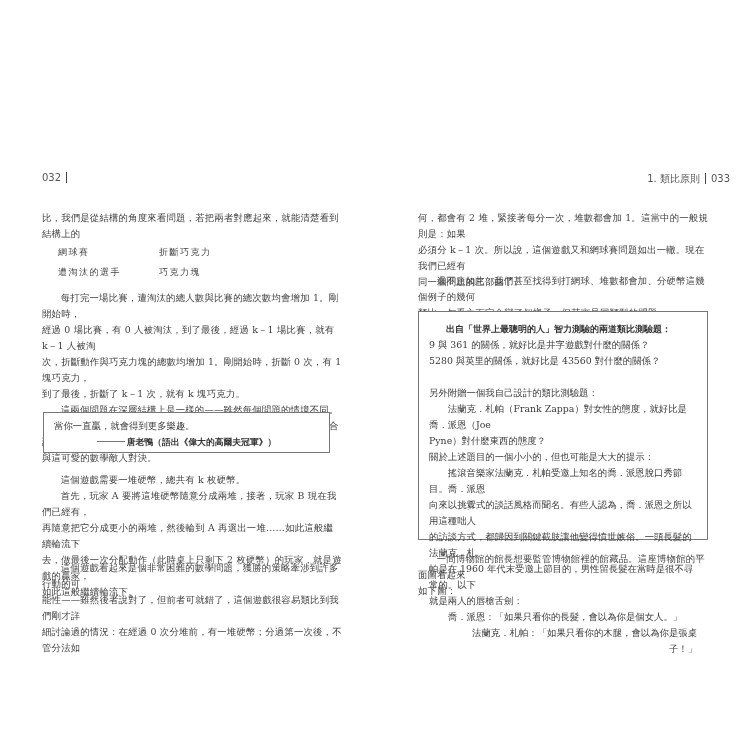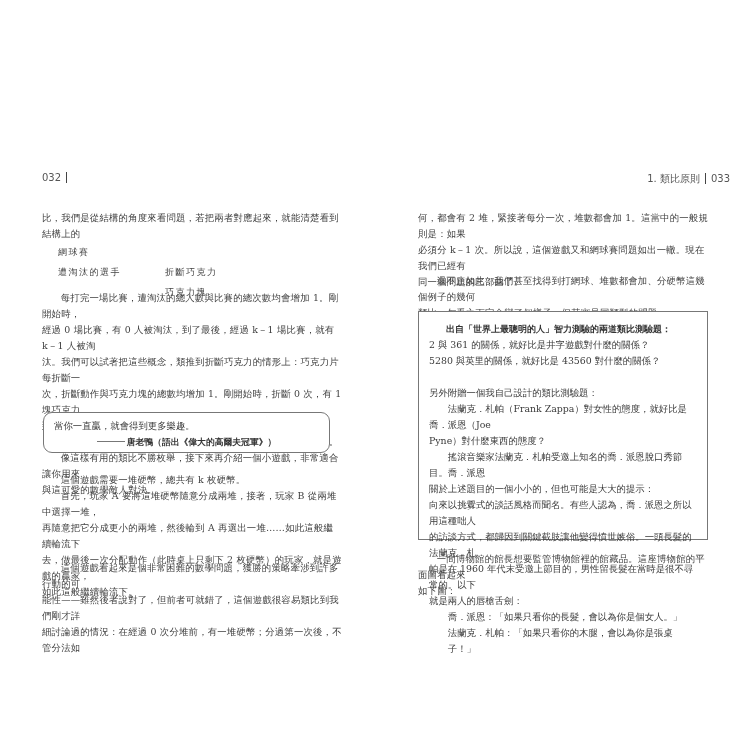--- a/index.html
+++ b/index.html
@@ -12,21 +12,21 @@
   .page-right { left:375px; width:375px; }
   .folio { position:absolute; top:172px; font-size:10px; font-family:"DejaVu Sans","Liberation Sans",sans-serif; color:#555; }
   .folio-left { left:42px; }
   .folio-right { right:20px; }
   .folio .bar { display:inline-block; width:1px; height:11px; background:#444; vertical-align:-2px; margin:0 5px; }
   .txt { position:absolute; font-size:9.4px; line-height:16px; color:#3e3e3e; letter-spacing:0.2px; }
   .txt p { margin:0; text-indent:0; }
   .txt p.ind { text-indent:2em; }
   .pair { position:absolute; font-size:9px; line-height:20px; color:#444; letter-spacing:1.5px; }
   .box { position:absolute; border:1.5px solid #777; box-sizing:border-box; background:#fff; }
-  .quote-box { left:43px; top:412px; width:287px; height:41px; padding:5px 10px; font-size:9.4px; line-height:16px;border-radius:9px; }
+  .quote-box { left:43px; top:412px; width:287px; height:41px; padding:5px 10px; font-size:9.4px; line-height:16px; }
   .quote-box .attr { text-align:center; font-family:"DejaVu Sans","Liberation Sans",sans-serif; font-weight:bold; font-size:8.8px; color:#333; }
   .quote-box .attr .dash { display:inline-block; width:28px; border-top:1px solid #777; vertical-align:3px; margin-right:2px; }
   .test-box { left:43px; top:311px; width:290px; height:229px; padding:9px 10px; font-size:9.4px; line-height:16px; }
   .test-box .title { font-family:"DejaVu Sans","Liberation Sans",sans-serif; font-weight:bold; font-size:9px; color:#333;padding-left:17px; }
   .gap { height:16px; }
 </style>
 </head>
 <body>
 
 <div class="page page-left">
@@ -35,44 +35,43 @@
   </div>
 
   <div class="txt" style="left:42px; top:210px; width:300px;">
     <p>比，我們是從結構的角度來看問題，若把兩者對應起來，就能清楚看到結構上的</p>
   </div>
 
   <div class="pair" style="left:58px; top:242px;">
     <div>網球賽</div>
     <div>遭淘汰的選手</div>
   </div>
-  <div class="pair" style="left:165px; top:242px;margin-top:20px;">
+  <div class="pair" style="left:159px; top:242px;">
     <div>折斷巧克力</div>
     <div>巧克力塊</div>
   </div>
 
   <div class="txt" style="left:42px; top:290px; width:300px;">
     <p class="ind">每打完一場比賽，遭淘汰的總人數與比賽的總次數均會增加 1。剛開始時，</p>
     <p>經過 0 場比賽，有 0 人被淘汰，到了最後，經過 k－1 場比賽，就有 k－1 人被淘</p>
-    <p>汰。我們可以試著把這些概念，類推到折斷巧克力的情形上：巧克力片每折斷一</p>
     <p>次，折斷動作與巧克力塊的總數均增加 1。剛開始時，折斷 0 次，有 1 塊巧克力，</p>
     <p>到了最後，折斷了 k－1 次，就有 k 塊巧克力。</p>
     <p class="ind">這兩個問題在深層結構上是一樣的——雖然每個問題的情境不同。</p>
     <p class="ind">像這樣有用的類比不勝枚舉，接下來再介紹一個小遊戲，非常適合讓你用來</p>
     <p>與這可愛的數學敵人對決。</p>
   </div>
 
   <div class="box quote-box">
     <div>當你一直贏，就會得到更多樂趣。</div>
     <div class="attr"><span class="dash"></span><span>唐老鴨（語出《偉大的高爾夫冠軍》）</span></div>
   </div>
 
   <div class="txt" style="left:42px; top:472px; width:300px;">
     <p class="ind">這個遊戲需要一堆硬幣，總共有 k 枚硬幣。</p>
-    <p class="ind">首先，玩家 A 要將這堆硬幣隨意分成兩堆，接著，玩家 B 從兩堆中選擇一堆，</p>
+    <p class="ind">首先，玩家 A 要將這堆硬幣隨意分成兩堆，接著，玩家 B 現在我們已經有，</p>
     <p>再隨意把它分成更小的兩堆，然後輪到 A 再選出一堆……如此這般繼續輪流下</p>
     <p>去，做最後一次分配動作（此時桌上只剩下 2 枚硬幣）的玩家，就是遊戲的贏家，</p>
     <p>如此這般繼續輪流下。</p>
   </div>
 
   <div class="txt" style="left:42px; top:560px; width:300px;">
     <p class="ind">這個遊戲看起來是個非常困難的數學問題，獲勝的策略牽涉到許多行動的可</p>
     <p>能性——雖然後者說對了，但前者可就錯了，這個遊戲很容易類比到我們剛才詳</p>
     <p>細討論過的情況：在經過 0 次分堆前，有一堆硬幣；分過第一次後，不管分法如</p>
   </div>
@@ -89,33 +88,33 @@
     <p>同一個問題的三部曲了。</p>
   </div>
 
   <div class="txt" style="left:43px; top:273px; width:296px;">
     <p class="ind">還不止如此：我們甚至找得到打網球、堆數都會加、分硬幣這幾個例子的幾何</p>
     <p>類比，乍看之下完全變了個樣子，但其實是同類型的問題。</p>
   </div>
 
   <div class="box test-box">
     <div class="title">出自「世界上最聰明的人」智力測驗的兩道類比測驗題：</div>
-    <div>2 與 361 的關係，就好比是井字遊戲對什麼的關係？</div>
+    <div>9 與 361 的關係，就好比是井字遊戲對什麼的關係？</div>
     <div>5280 與英里的關係，就好比是 43560 對什麼的關係？</div>
     <div class="gap"></div>
     <div>另外附贈一個我自己設計的類比測驗題：</div>
     <div style="text-indent:2em;">法蘭克．札帕（Frank Zappa）對女性的態度，就好比是喬．派恩（Joe</div>
     <div>Pyne）對什麼東西的態度？</div>
+    <div>關於上述題目的一個小小的，但也可能是大大的提示：</div>
     <div style="text-indent:2em;">搖滾音樂家法蘭克．札帕受邀上知名的喬．派恩脫口秀節目。喬．派恩</div>
-    <div>關於上述題目的一個小小的，但也可能是大大的提示：</div>
     <div>向來以挑釁式的談話風格而聞名。有些人認為，喬．派恩之所以用這種咄人</div>
     <div>的訪談方式，都歸因到關鍵截肢讓他變得憤世嫉俗。一頭長髮的法蘭克．札</div>
     <div>帕是在 1960 年代末受邀上節目的，男性留長髮在當時是很不尋常的。以下</div>
     <div>就是兩人的唇槍舌劍：</div>
     <div style="padding-left:2em;">喬．派恩：「如果只看你的長髮，會以為你是個女人。」</div>
-    <div style="padding-left:2em;">法蘭克．札帕：「如果只看你的木腿，會以為你是張桌子！」</div>
+    <div style="padding-left:2em;text-align:right;">法蘭克．札帕：「如果只看你的木腿，會以為你是張桌子！」</div>
   </div>
 
   <div class="txt" style="left:43px; top:551px; width:296px;">
     <p class="ind">一間博物館的館長想要監管博物館裡的館藏品。這座博物館的平面圖看起來</p>
     <p>如下圖：</p>
   </div>
 </div>
 
 </body></html>

